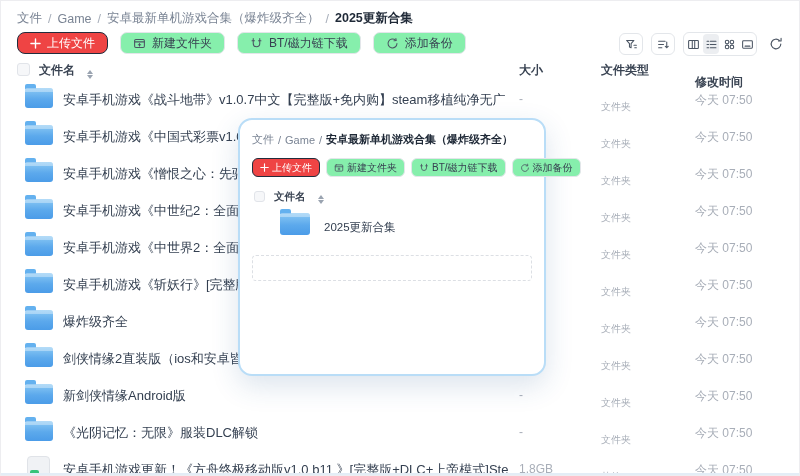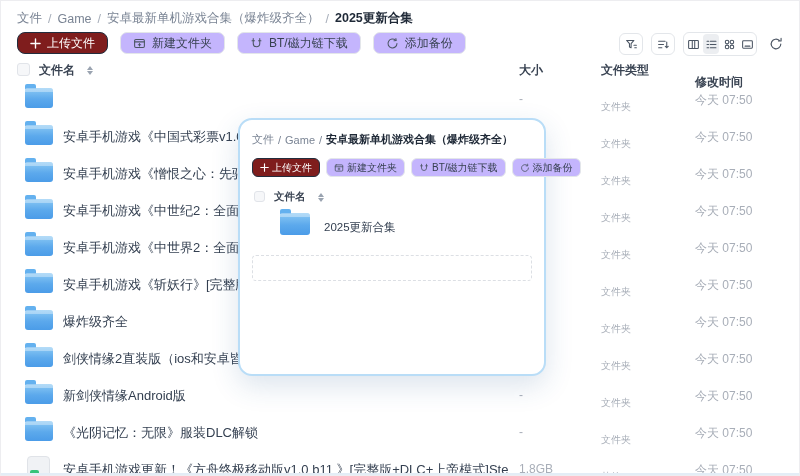--- a/index.html
+++ b/index.html
@@ -10,35 +10,35 @@
     border:1px solid #ededf0;
   }
   
   .crumbs { position:absolute; left:16px; top:9px; font-size:12.5px; color:#7a8494; display:flex; gap:6px; align-items:center; white-space:nowrap; }
   .crumbs .sep { color:#a6adb9; }
   .crumbs .cur { color:#1f2937; font-weight:bold; }
   .crumbs .lnk { cursor:pointer; }
   
   .actions { position:absolute; left:16px; top:31px; display:flex; gap:12px; }
   .btn { display:inline-flex; align-items:center; gap:6px; height:22px; padding:0 12px;
-         border:1px solid #e3e6ea; border-radius:7px; background:#c4b5fd; font-size:12px; color:#374151; cursor:pointer; white-space:nowrap; }
-  .btn.dark { background:#7f1d1d; border-color:#222d3d; color:#fff; border-radius:8px; }
+         border:1px solid #e3e6ea; border-radius:7px; background:#86efac; font-size:12px; color:#374151; cursor:pointer; white-space:nowrap; }
+  .btn.dark { background:#ef4444; border-color:#222d3d; color:#fff; border-radius:8px; }
   .btn svg { flex:0 0 auto; }
   
   .viewbar { position:absolute; right:12px; top:31px; display:flex; gap:8px; align-items:center; }
   .sq { width:24px; height:22px; border:1px solid #e3e6ea; border-radius:6px; background:#fff;
         display:flex; align-items:center; justify-content:center; cursor:pointer; }
   .group { display:flex; border:1px solid #e3e6ea; border-radius:6px; background:#fff; overflow:hidden; }
   .group .vi { width:18px; height:22px; display:flex; align-items:center; justify-content:center; cursor:pointer; }
   .group .vi.sel { background:#eceef1; border-radius:4px; margin:1px; width:16px; height:20px; }
   .plain { width:22px; height:22px; display:flex; align-items:center; justify-content:center; cursor:pointer; }
   
   .thead { position:absolute; left:0; top:60px; width:100%; height:19px; font-size:12px; font-weight:bold; color:#3a4453; }
   .cb { position:absolute; width:13px; height:13px; border:1px solid #e1e4e9; background:#f6f7f9; border-radius:3px; top:2px; left:16px; cursor:pointer; }
-  .hname { position:absolute; left:38px; top:1px; display:flex; gap:12px; align-items:center; }
+  .hname { position:absolute; left:38px; top:1px; display:flex; gap:12px; align-items:flex-end; }
   .sorticon { display:inline-flex; flex-direction:column; gap:1px; }
   .sorticon i { width:0; height:0; border-left:3px solid transparent; border-right:3px solid transparent; display:block; }
   .sorticon .up { border-bottom:4px solid #9aa3b0; }
   .sorticon .dn { border-top:4px solid #9aa3b0; }
   .hsize { position:absolute; left:518px; top:1px; }
   .htype { position:absolute; left:600px; top:1px;text-align:center; }
   .hmod  { position:absolute; left:694px; top:1px;margin-top:12px; }
   .rows { position:absolute; left:0; top:79px; width:100%; }
   .row { position:relative; height:37px; cursor:pointer; }
   .ficon { position:absolute; left:24px; top:8px; width:28px; height:20px;
@@ -172,20 +172,21 @@
       </span>
   </span>
   <span class="hsize">大小</span>
   <span class="htype">文件类型</span>
   <span class="hmod">修改时间</span>
 </div>
 
 <div class="rows">
   <div class="row">
     <span class="ficon"></span>
+    <span class="rname">安卓手机游戏《战斗地带》v1.0.7中文【完整版+免内购】steam移植纯净无广</span>
     <span class="rsize">-</span>
     <span class="rtype">文件夹</span>
     <span class="rmod">今天 07:50</span>
   </div>
   <div class="row">
     <span class="ficon"></span>
     <span class="rname">安卓手机游戏《中国式彩票v1.0.1》[完整版]Steam移</span>
     <span class="rsize">-</span>
     <span class="rtype">文件夹</span>
     <span class="rmod">今天 07:50</span>

